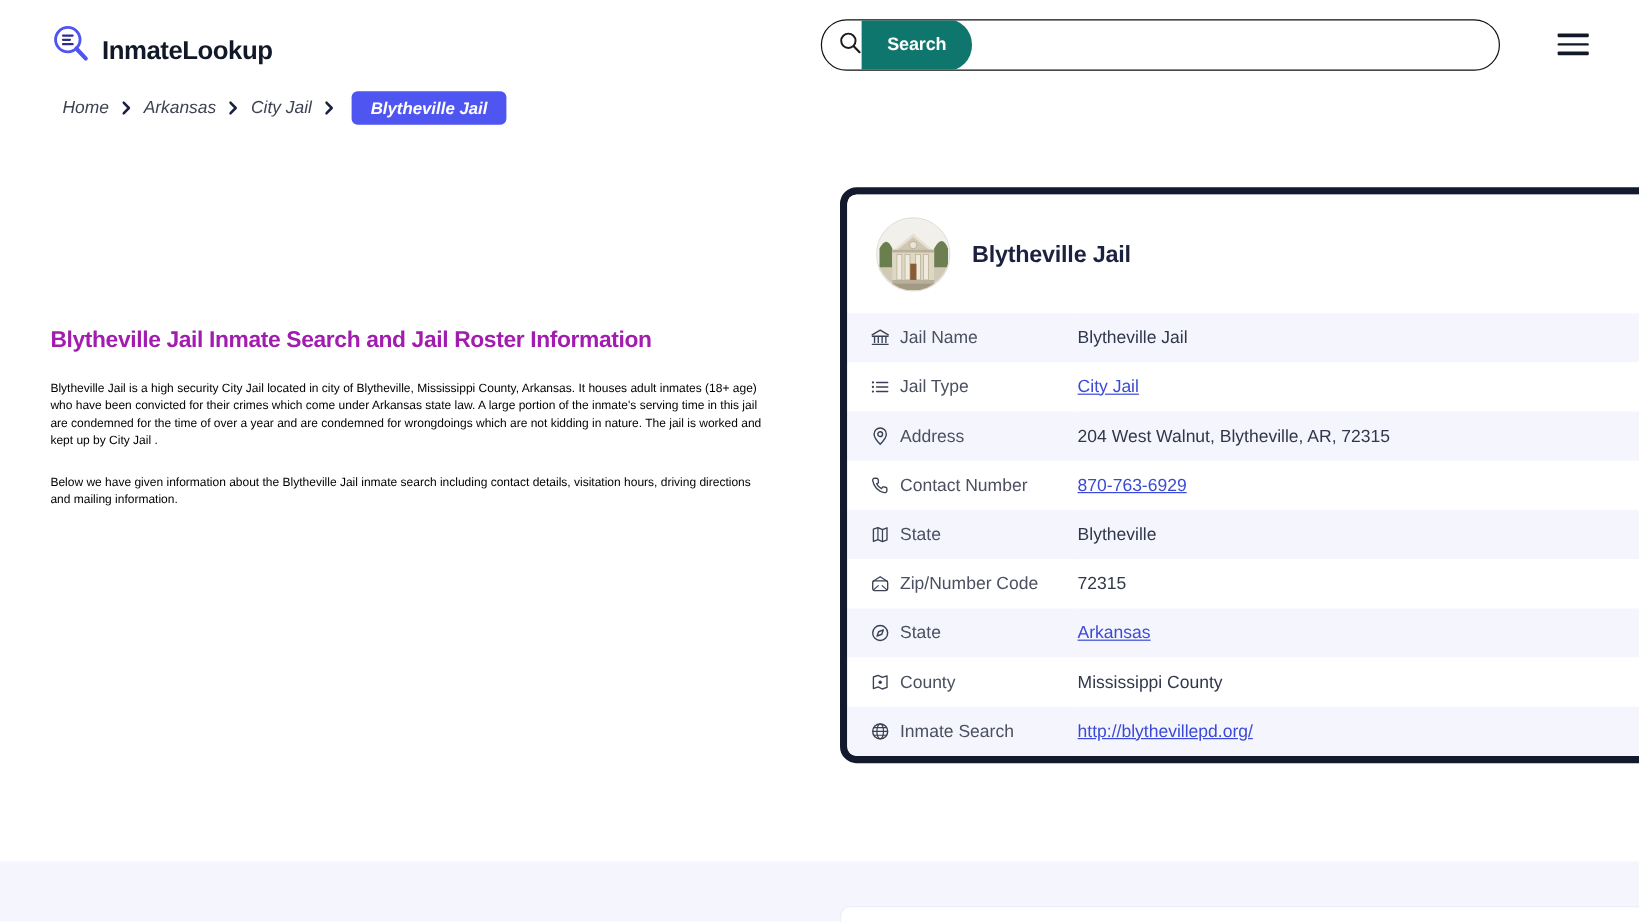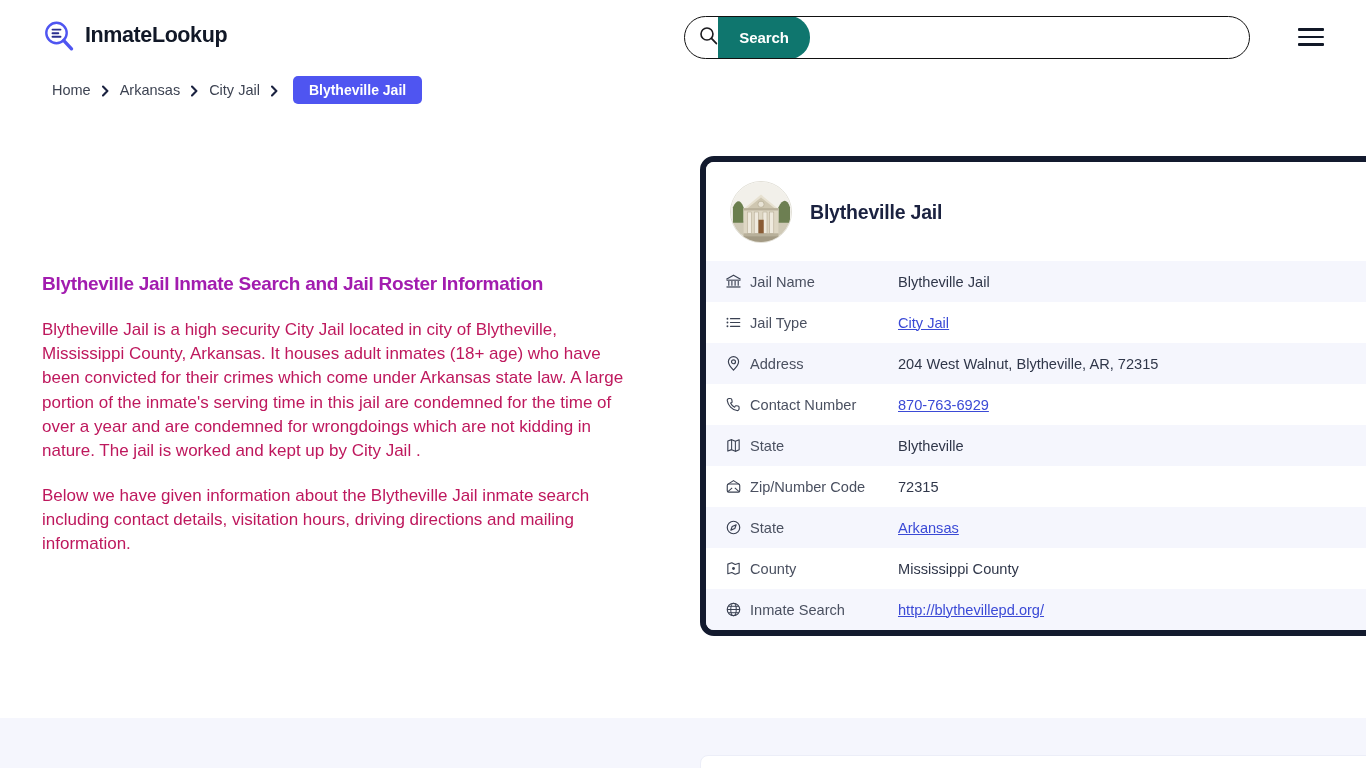--- a/index.html
+++ b/index.html
@@ -12,21 +12,21 @@
   }
   .page { position: relative; width: 1366px; height: 768px; background: #fff; }
 
   
   .header {
     position: absolute; top: 0; left: 0; width: 1366px; height: 74px;
     background: #ffffff;
   }
   .brand {
     position: absolute; left: 42px; top: 19px;
-    display: flex; align-items: center; gap: 9px;
+    display: flex; align-items: flex-end; gap: 9px;
     cursor: pointer; text-decoration: none;
   }
   .brand-icon { width: 34px; height: 34px; display: block; }
   .brand-text {
     font-size: 21.5px; font-weight: 700; color: #111827;
     letter-spacing: -0.4px; line-height: 1;
   }
 
   .searchbar {
     position: absolute; left: 684px; top: 16px;
@@ -66,20 +66,21 @@
     display: flex; flex-direction: column; justify-content: space-between;
     padding: 2px 0;
   }
   .hamburger span { display: block; height: 2.6px; width: 26px; background: #111827; border-radius: 1px; }
 
   
   .breadcrumb {
     position: absolute; left: 50px; top: 76px;
     display: flex; align-items: center; gap: 0px;
     font-size: 14.5px;
+    font-style: italic;
   }
   .crumb {
     color: #3d4352; text-decoration: none; cursor: pointer;
     padding: 0 2px;
   }
   .crumb-sep {
     display: inline-block; margin: 0 9px;
     width: 7px; height: 12px;
   }
   .crumb-current {
@@ -94,21 +95,21 @@
   .left-col {
     position: absolute; left: 42px; top: 272px; width: 600px;
   }
   .page-title {
     font-size: 19px; font-weight: 700; color: #a21caf;
     line-height: 1.22; letter-spacing: -0.3px;
     margin-bottom: 23px;
     max-width: 560px;
   }
   .body-para {
-    font-size: 17px; color: #be185d; line-height: 1.42;
+    font-size: 10px; color: #000000; line-height: 1.42;
     max-width: 596px;
     margin-bottom: 21px;
   }
 
   
   .info-card {
     position: absolute; left: 700px; top: 156px;
     width: 700px; 
     background: #ffffff;
     border: 6px solid #131a2e;

